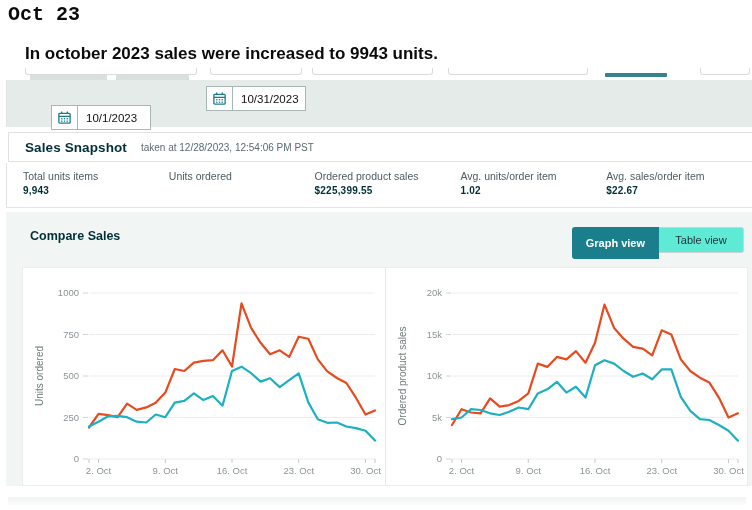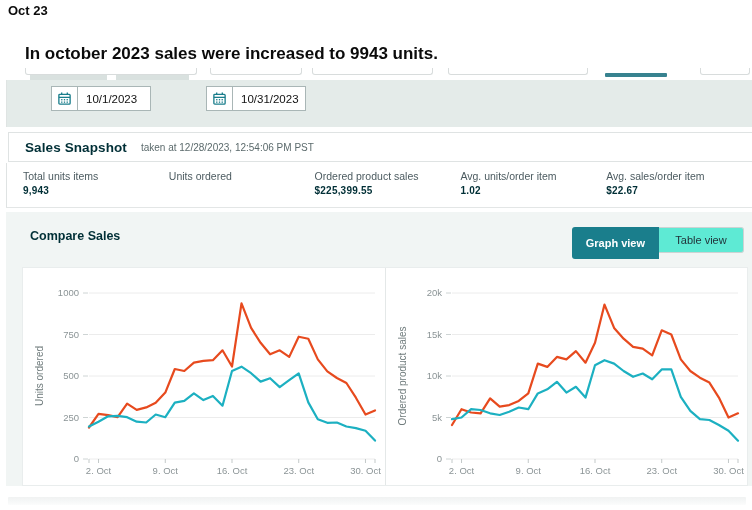--- a/index.html
+++ b/index.html
@@ -1,20 +1,20 @@
 <!DOCTYPE html>
 <html><head>
 <meta charset="utf-8">
 <style>
   * { margin:0; padding:0; box-sizing:border-box; }
   html,body { background:#fff; }
   body { font-family:"Liberation Sans", sans-serif; }
   .page { position:relative; width:752px; height:510px; background:#fff; overflow:hidden; }
 
-  .page-title { position:absolute; left:8px; top:3px; font-size:13px; font-weight:700; color:#0b0b0b; }
+  .page-title { position:absolute; left:8px; top:3px; font-size:20px; font-weight:700; color:#0b0b0b;font-family:Liberation Mono, monospace; }
   .page-subtitle { position:absolute; left:25px; top:44px; font-size:17px; font-weight:700; color:#0b0b0b; }
 
   
   .cutoff-box { position:absolute; top:68px; height:7px; background:#fff;
     border:1px solid #d8dcdc; border-top:none; border-radius:0 0 3px 3px; }
   .cutoff-accent { position:absolute; top:73px; height:4px; border-radius:1px; }
   .cutoff-tab { position:absolute; top:75px; height:5px; background:#d9e1df; }
 
   .filter-band { position:absolute; left:6px; top:80px; width:746px; height:47px;
     background:#e4ebe9; border-left:1px solid #dfe4e3; }
@@ -71,21 +71,21 @@
     <div class="cutoff-box" style="left:210px;width:92px;"></div>
     <div class="cutoff-box" style="left:312px;width:121px;"></div>
     <div class="cutoff-box" style="left:448px;width:140px;"></div>
     <div class="cutoff-box" style="left:700px;width:50px;"></div>
     <div class="cutoff-accent" style="left:605px;width:62px;background:#37828f;"></div>
     <div class="cutoff-tab" style="left:30px;width:77px;"></div>
     <div class="cutoff-tab" style="left:116px;width:73px;"></div>
   </div>
 
   <div class="filter-band">
-    <div class="date-group" style="left:44px;">
+    <div class="date-group" style="left:44px;margin-top:19px;">
       <div class="cal-btn">
         <svg width="15" height="15" viewBox="0 0 16 16">
           <rect x="2" y="3.5" width="12" height="10.5" rx="1" fill="none" stroke="#1a7e8c" stroke-width="1.4"></rect>
           <line x1="2" y1="6.8" x2="14" y2="6.8" stroke="#1a7e8c" stroke-width="1.4"></line>
           <line x1="5" y1="1.6" x2="5" y2="4" stroke="#1a7e8c" stroke-width="1.4"></line>
           <line x1="11" y1="1.6" x2="11" y2="4" stroke="#1a7e8c" stroke-width="1.4"></line>
           <rect x="4.4" y="8.6" width="1.4" height="1.4" fill="#1a7e8c"></rect>
             <rect x="7.3" y="8.6" width="1.4" height="1.4" fill="#1a7e8c"></rect>
             <rect x="10.2" y="8.6" width="1.4" height="1.4" fill="#1a7e8c"></rect>
           <rect x="4.4" y="11.2" width="1.4" height="1.4" fill="#1a7e8c"></rect>

